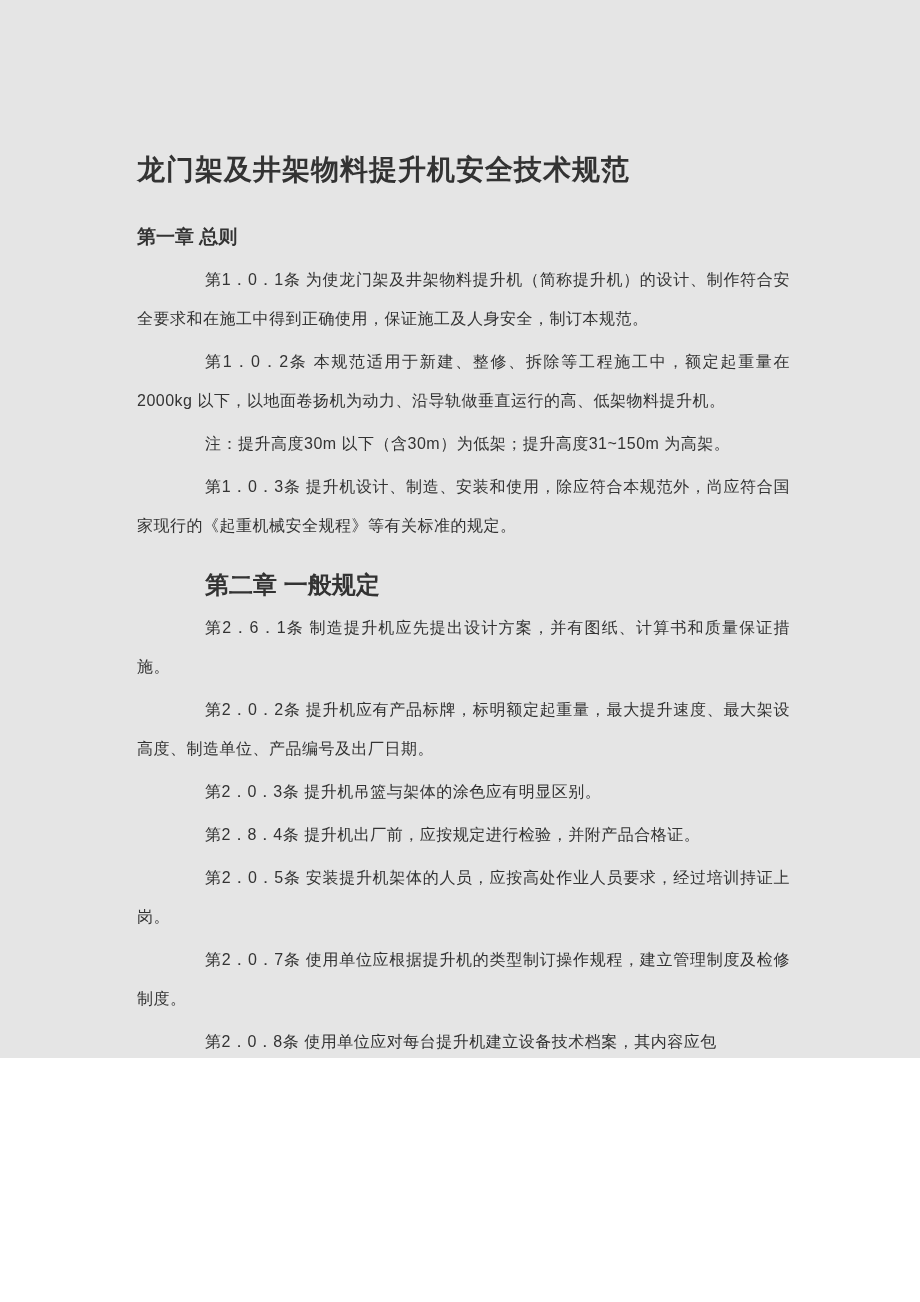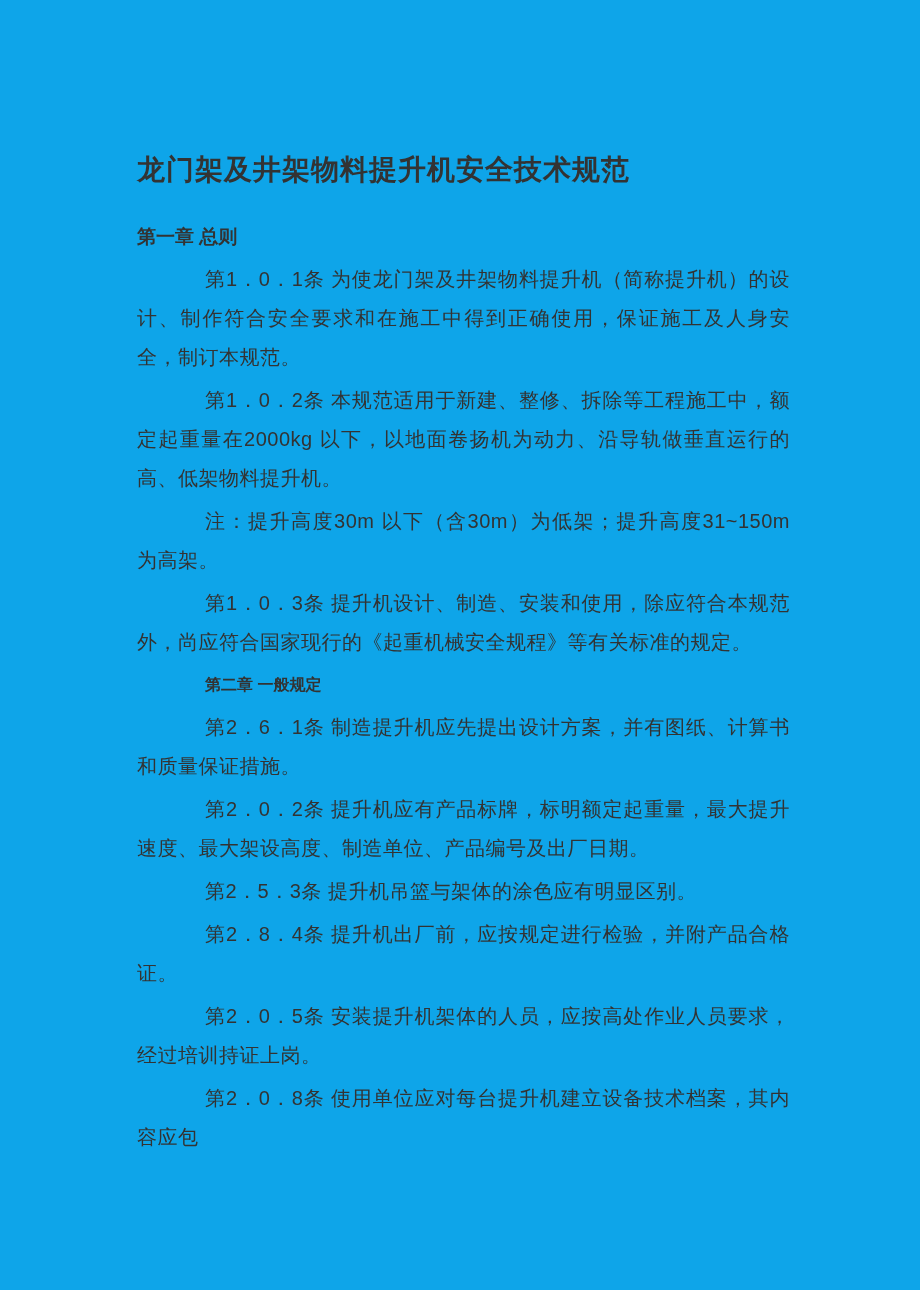--- a/index.html
+++ b/index.html
@@ -8,22 +8,22 @@
     background: #ffffff;
   }
   body {
     width: 920px;
     height: 1302px;
     overflow: hidden;
   }
   .page {
     position: relative;
     width: 920px;
-    height: 1290px;
-    background: #0ea5e9;
+    height: 1058px;
+    background: #e5e5e5;
     color: #333333;
     font-family: "Liberation Sans", sans-serif;
   }
   .content {
     position: absolute;
     left: 137px;
     top: 0;
     width: 653px;
   }
   .doc-title {
@@ -34,27 +34,27 @@
     letter-spacing: 1px;
   }
   .chapter-heading {
     margin: 36px 0 0 0;
     font-size: 19px;
     line-height: 26px;
     font-weight: bold;
   }
   .chapter-heading.indented {
     text-indent: 68px;
-    margin-top: 3px;
-    font-size: 16px;
+    margin-top: 20px;
+    font-size: 24px;
     line-height: 39px;
   }
   .para {
     margin: 4px 0 0 0;
-    font-size: 20px;
+    font-size: 16px;
     line-height: 39px;
     text-indent: 68px;
     text-align: justify;
     letter-spacing: 0.5px;
   }
   .para.first-after-heading {
     margin-top: 10px;
   }
 </style>
 </head>
@@ -74,24 +74,25 @@
     <p class="para">注：提升高度30m 以下（含30m）为低架；提升高度31~150m 为高架。</p>
 
     <p class="para">第1．0．3条  提升机设计、制造、安装和使用，除应符合本规范外，尚应符合国家现行的《起重机械安全规程》等有关标准的规定。</p>
 
     <h2 class="chapter-heading indented">第二章 一般规定</h2>
 
     <p class="para">第2．6．1条  制造提升机应先提出设计方案，并有图纸、计算书和质量保证措施。</p>
 
     <p class="para">第2．0．2条  提升机应有产品标牌，标明额定起重量，最大提升速度、最大架设高度、制造单位、产品编号及出厂日期。</p>
 
-    <p class="para">第2．5．3条  提升机吊篮与架体的涂色应有明显区别。</p>
+    <p class="para">第2．0．3条  提升机吊篮与架体的涂色应有明显区别。</p>
 
     <p class="para">第2．8．4条  提升机出厂前，应按规定进行检验，并附产品合格证。</p>
 
     <p class="para">第2．0．5条  安装提升机架体的人员，应按高处作业人员要求，经过培训持证上岗。</p>
 
 
+    <p class="para">第2．0．7条  使用单位应根据提升机的类型制订操作规程，建立管理制度及检修制度。</p>
 
     <p class="para">第2．0．8条  使用单位应对每台提升机建立设备技术档案，其内容应包</p>
 
   </div>
 </div>
 
 </body></html>

